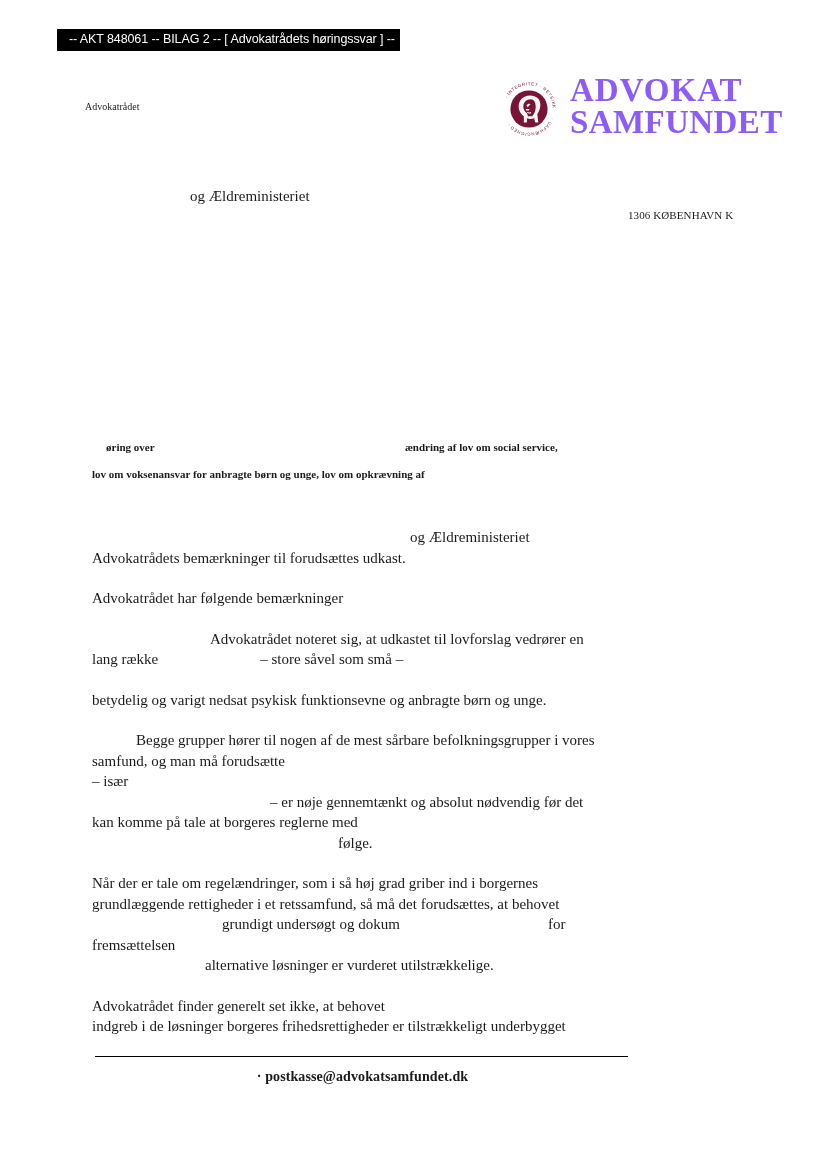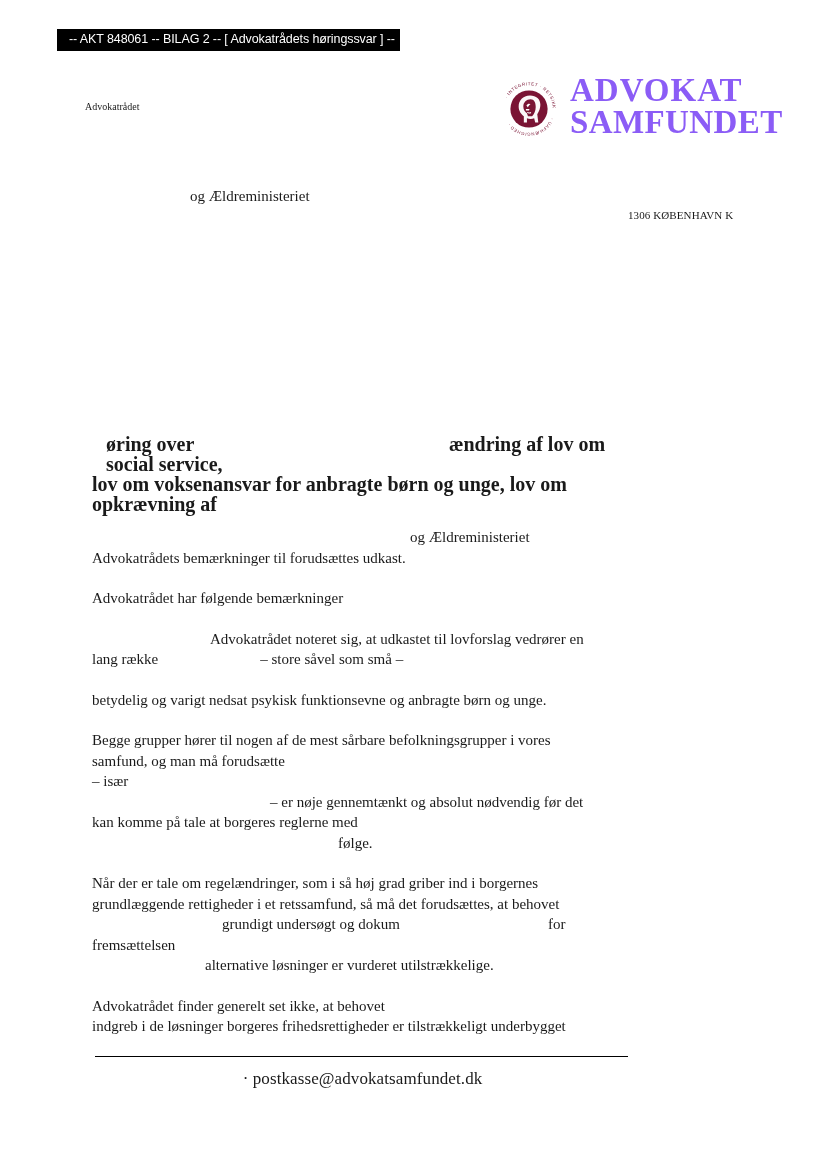--- a/index.html
+++ b/index.html
@@ -95,23 +95,23 @@
     font-size: 11px;
     letter-spacing: 0.1px;
   }
 
   
   .subject {
     position: absolute;
     left: 92px;
     top: 434px;
     width: 530px;
-    font-size: 20px;
+    font-size: 11px;
     font-weight: bold;
-    line-height: 20px;
+    line-height: 27px;
   }
   .subject .ln1 {
     display: block;
     padding-left: 14px;
   }
   .subject .gap-wide {
     display: inline-block;
     width: 245px;
   }
 
@@ -145,22 +145,23 @@
     width: 533px;
     height: 1px;
     background: #000000;
   }
   .footer-text {
     position: absolute;
     left: 0;
     top: 1069px;
     width: 725px;
     text-align: center;
-    font-size: 17px;
+    font-size: 14px;
     letter-spacing: 0.1px;
+    font-weight: bold;
   }
 </style>
 </head>
 <body>
 
 <div class="page">
 
   <div class="akt-banner">-- AKT 848061 -- BILAG 2 -- [ Advokatrådets høringssvar ] --</div>
 
   <div class="logo-block">
@@ -227,21 +228,21 @@
         <span class="indent-md"></span><span>Advokatrådet noteret sig, at udkastet til lovforslag vedrører en</span>
       </span>
       <span class="line">
         <span>lang række</span><span class="gap-a"></span><span>– store såvel som små –</span>
       </span>
     </p>
 
     <p class="p">betydelig og varigt nedsat psykisk funktionsevne og anbragte børn og unge.</p>
 
     <p class="p">
-      <span class="line just" style="text-align:justify;">Begge grupper hører til nogen af de mest sårbare befolkningsgrupper i vores</span>
+      <span class="line just" style="text-align:justify;margin-left:44px;">Begge grupper hører til nogen af de mest sårbare befolkningsgrupper i vores</span>
       <span class="line">
         <span>samfund, og man må forudsætte</span><span class="gap-b"></span><span>– især</span>
       </span>
       <span class="line">
         <span class="indent-lg" style="width:178px;"></span><span>– er nøje gennemtænkt og absolut nødvendig  før det</span>
       </span>
       <span class="line">kan komme på tale at borgeres reglerne med</span>
       <span class="line">
         <span class="gap-g"></span><span>følge.</span>
       </span>

